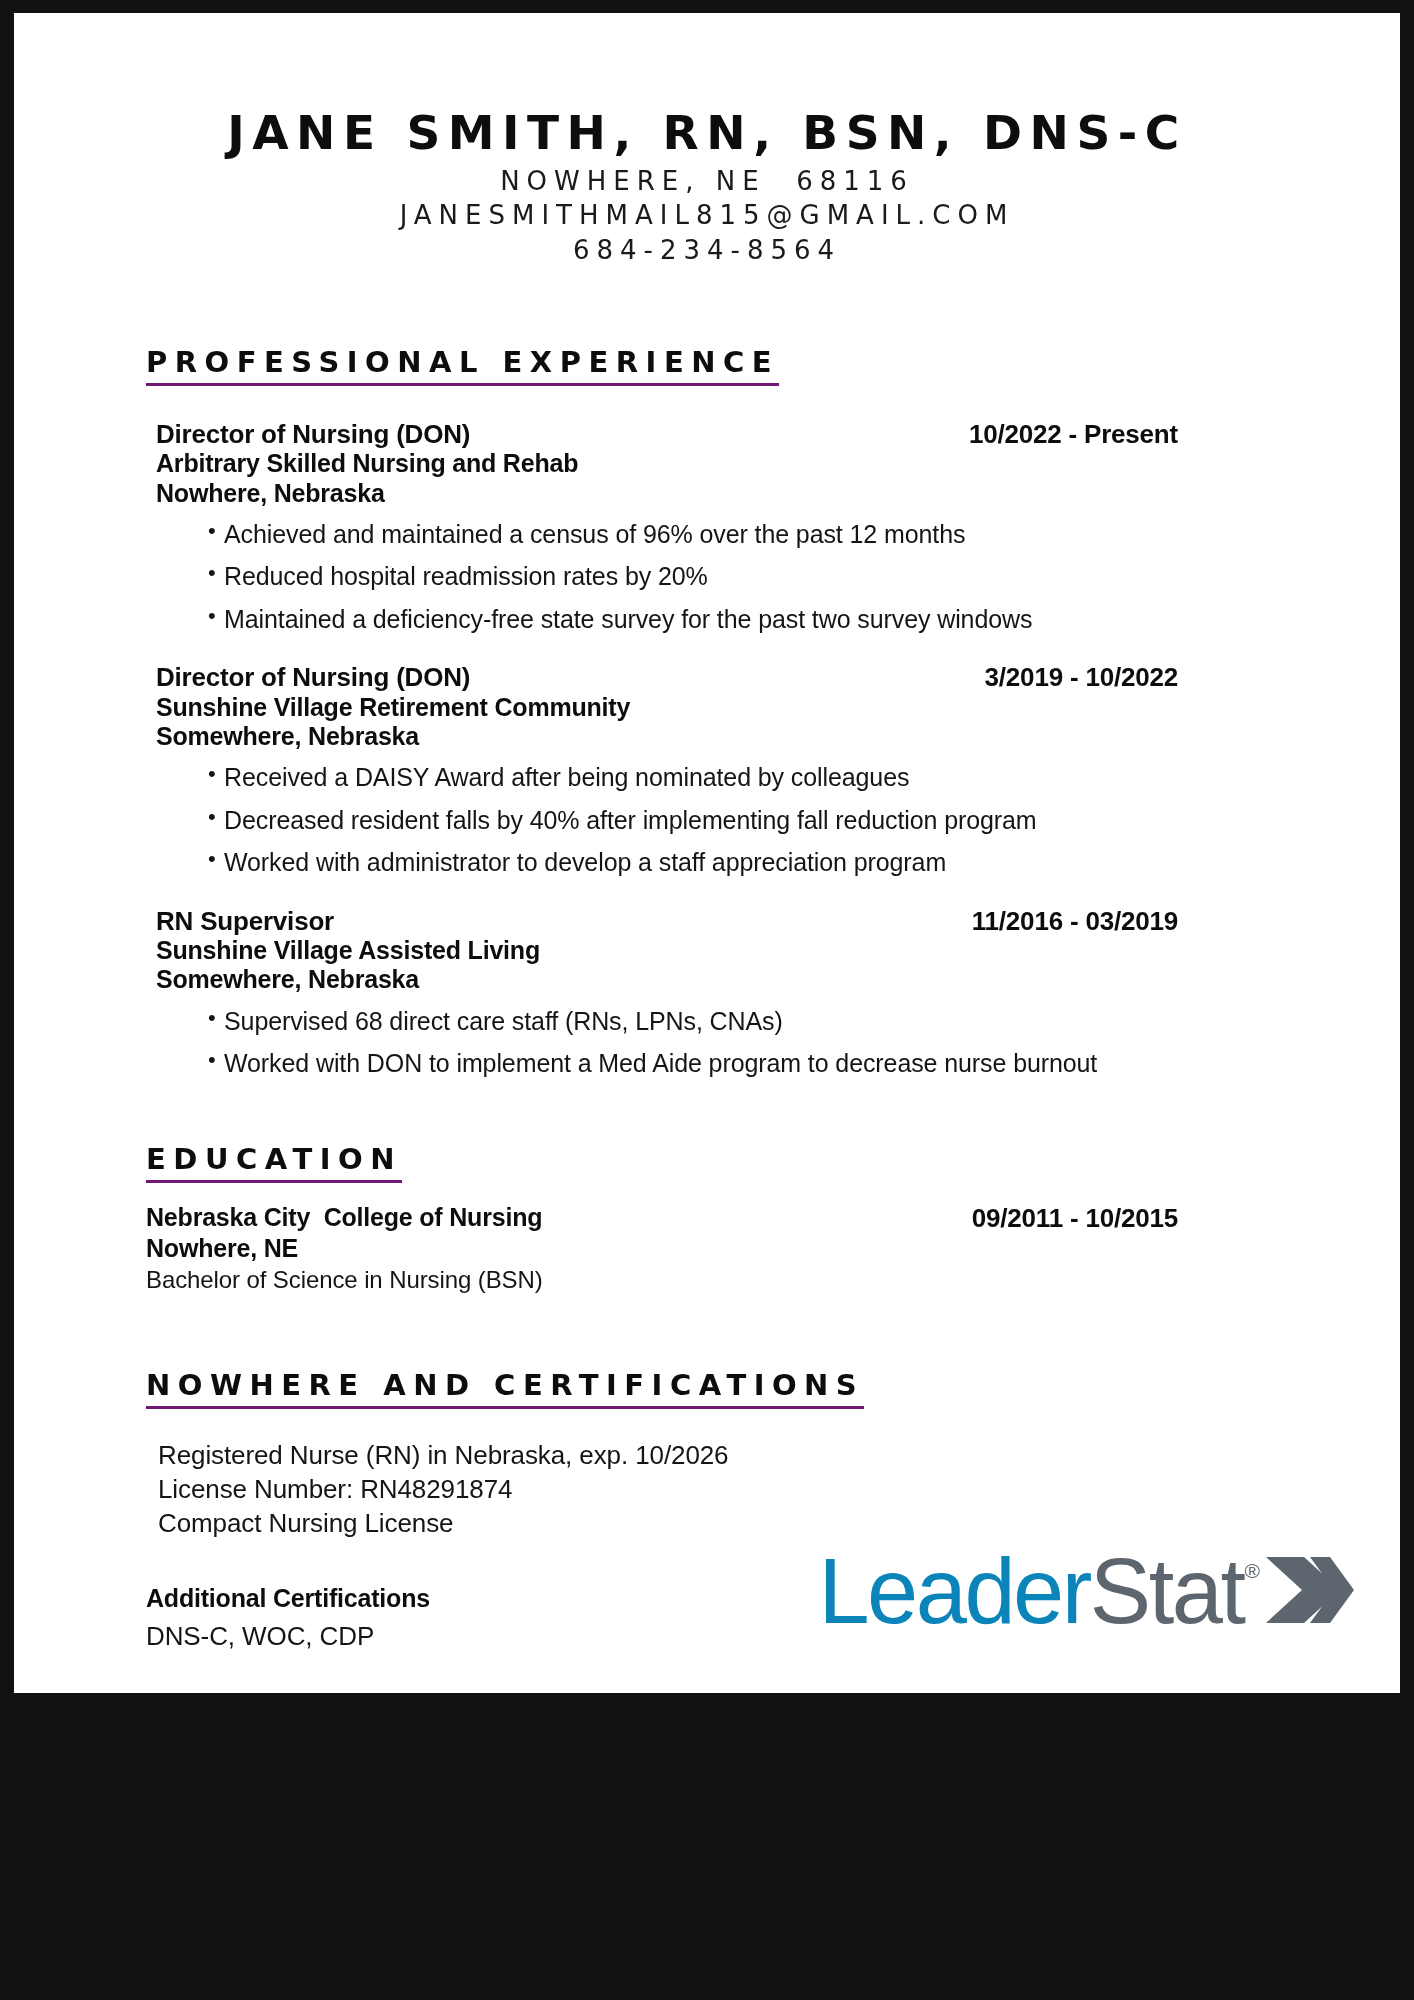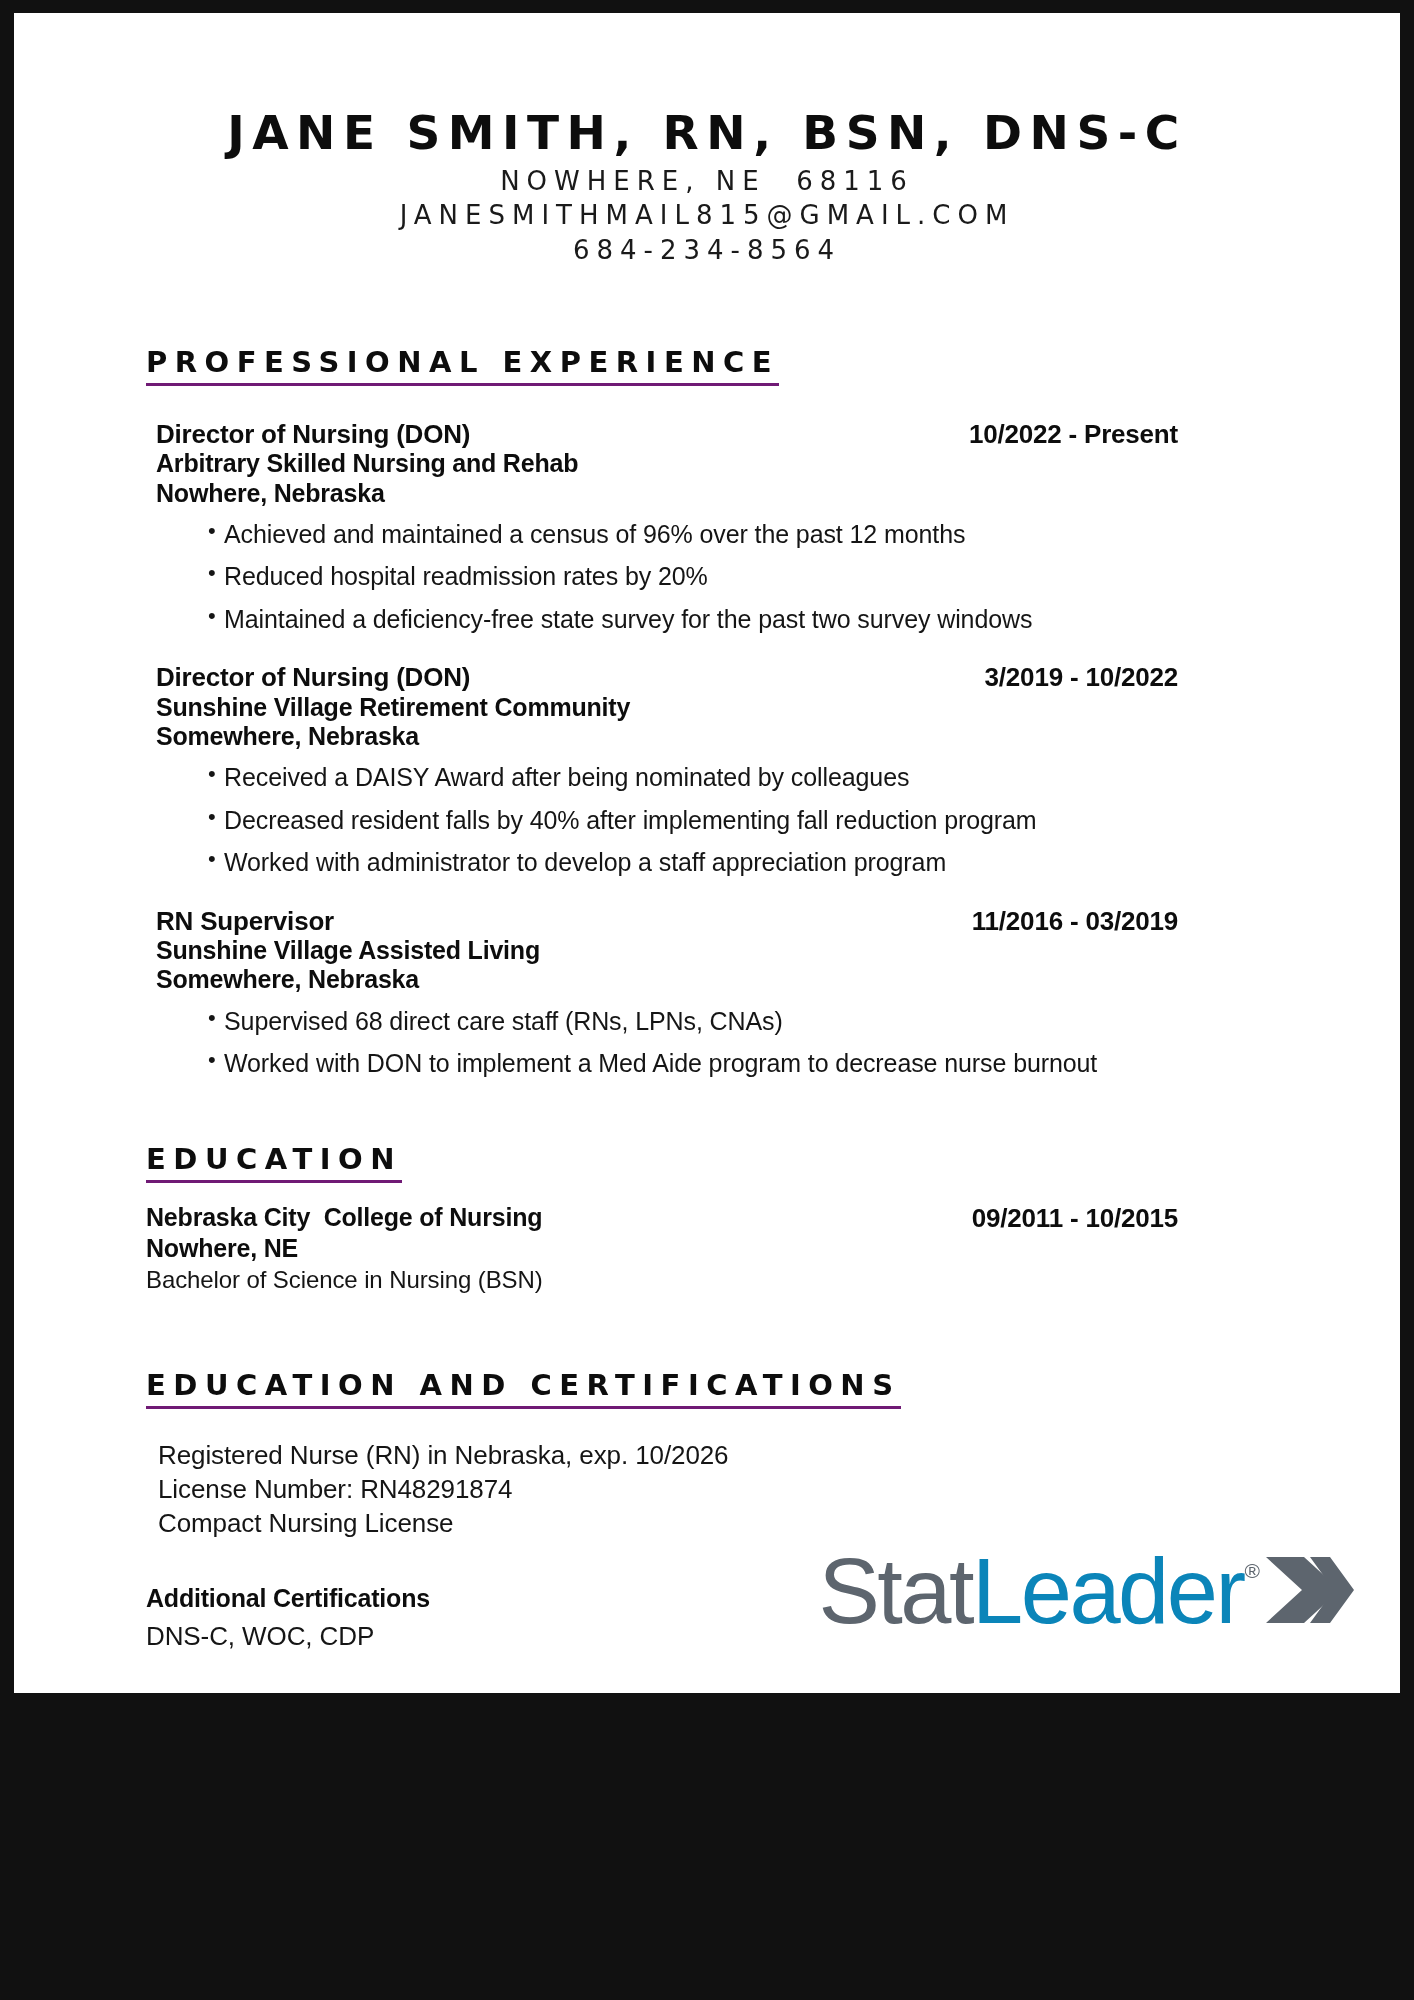--- a/index.html
+++ b/index.html
@@ -309,33 +309,33 @@
         <div class="edu-row">
           <span class="edu-school">Nebraska City  College of Nursing</span>
           <span class="edu-dates">09/2011 - 10/2015</span>
         </div>
         <div class="edu-loc">Nowhere, NE</div>
         <div class="edu-degree">Bachelor of Science in Nursing (BSN)</div>
       </div>
     </div>
 
     <div class="section" id="lic-head-wrap">
-      <div class="sec-head">EDUCATION AND CERTIFICATIONS</div>
+      <div class="sec-head">NOWHERE AND CERTIFICATIONS</div>
       <div class="lic-body">
         <div class="lic-line">Registered Nurse (RN) in Nebraska, exp. 10/2026</div>
         <div class="lic-line">License Number: RN48291874</div>
         <div class="lic-line">Compact Nursing License</div>
         <div class="addl-head">Additional Certifications</div>
         <div class="addl-body">DNS-C, WOC, CDP</div>
       </div>
     </div>
 
     <div id="logo">
-      <span class="logo-word logo-stat">Stat</span>
-        <span class="logo-word logo-leader">Leader</span>
+      <span class="logo-word logo-leader">Leader</span>
+        <span class="logo-word logo-stat">Stat</span>
         <span class="logo-reg">®</span>
       <span class="logo-chevrons">
         <svg width="92" height="74" viewBox="0 0 92 74" xmlns="http://www.w3.org/2000/svg">
           <polygon points="2,4 40,4 76,37 40,70 2,70 38,37" fill="#5d656e"></polygon>
           <polygon points="46,4 66,4 90,37 66,70 46,70 70,37" fill="#5d656e"></polygon>
         </svg>
       </span>
     </div>
 
   </div>

